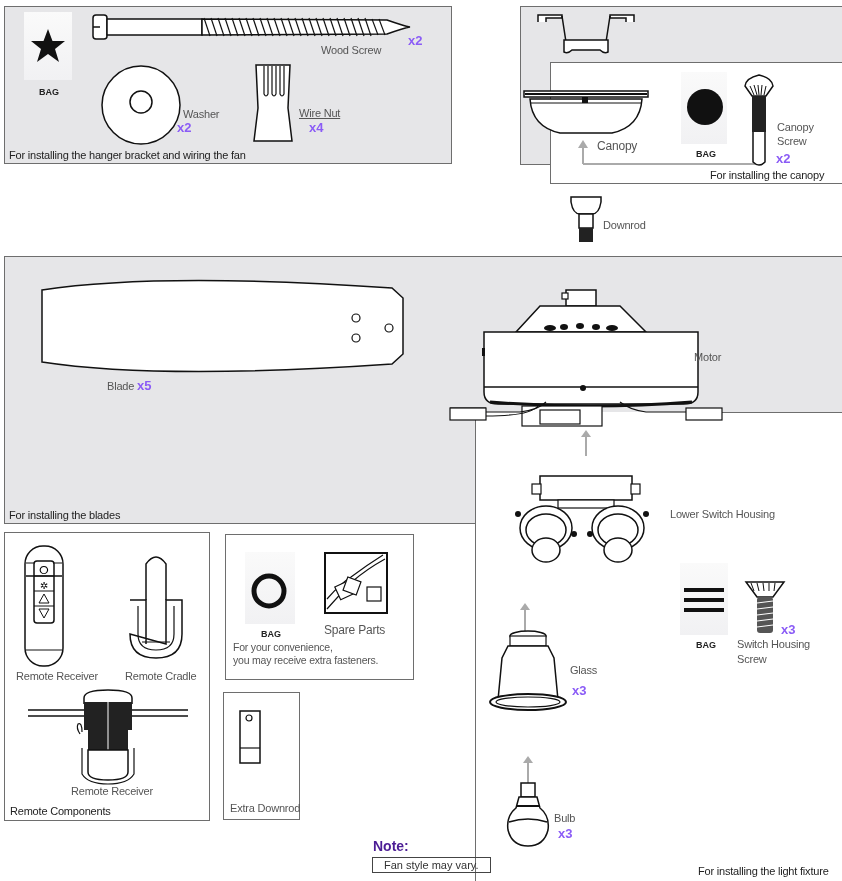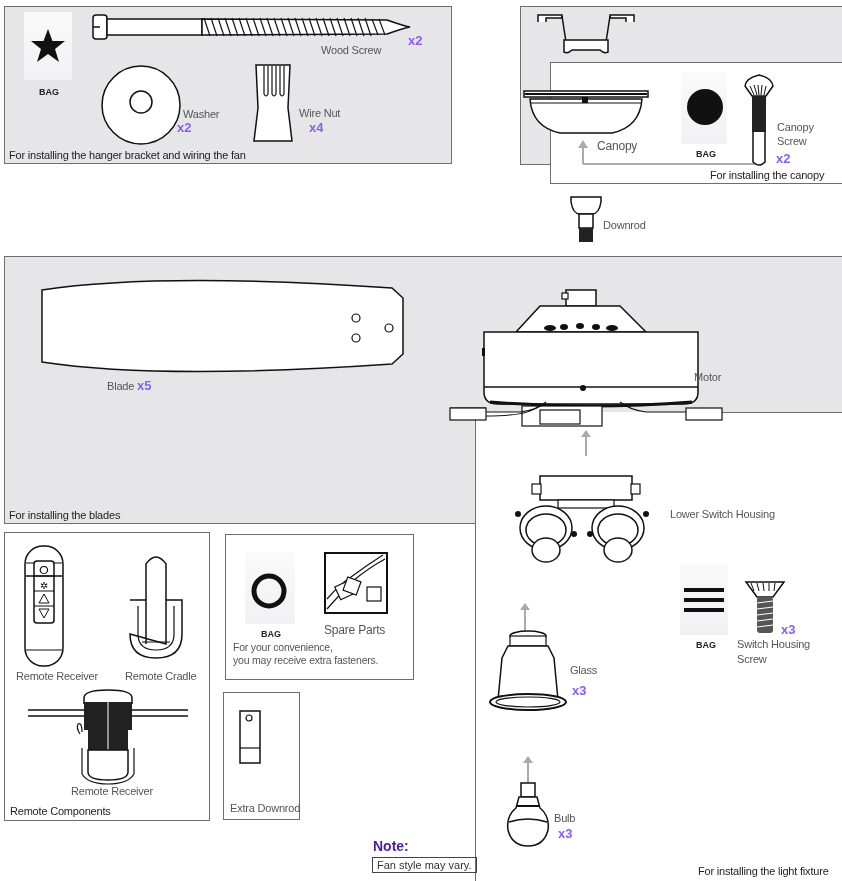--- a/index.html
+++ b/index.html
@@ -8,21 +8,21 @@
   .panel{position:absolute;box-sizing:border-box;border:1px solid #6e6e6e;}
   .gray{background:#e6e6e8;}
   .white{background:#ffffff;}
   .lbl{position:absolute;font-size:11px;color:#555;white-space:nowrap;font-stretch:condensed;letter-spacing:-0.2px;}
   .qty{position:absolute;font-size:13px;font-weight:bold;color:#8b5cf6;white-space:nowrap;}
   .cap{position:absolute;font-size:11px;font-weight:normal;color:#222;white-space:nowrap;letter-spacing:-0.2px;}
   .bagtxt{position:absolute;font-size:9px;font-weight:bold;color:#222;}
   .bag{position:absolute;background:linear-gradient(#fafafa,#f1f1f3);}
   svg{position:absolute;overflow:visible;}
   .note-title{position:absolute;font-size:14px;font-weight:bold;color:#4c1d95;}
-  .note-box{position:absolute;border:1px solid #444;font-size:11px;color:#333;padding:1px 4px;white-space:nowrap;}
+  .note-box{position:absolute;border:1px solid #444;font-size:11px;color:#333;padding:1px 11px;white-space:nowrap;}
 </style>
 </head>
 <body>
 
 <div class="panel gray" style="left:4px;top:6px;width:448px;height:158px;"></div>
 
 <div class="bag" style="left:24px;top:12px;width:48px;height:68px;"></div>
 <svg style="left:30px;top:28px;" width="36" height="36" viewBox="0 0 36 36">
   <polygon points="18,1 22.5,13 35,13 25,21 29,34 18,26 7,34 11,21 1,13 13.5,13" fill="#111"></polygon>
 </svg>
@@ -73,21 +73,21 @@
 <div class="qty" style="left:177px;top:120px;">x2</div>
 
 <svg style="left:252px;top:64px;" width="42" height="78" viewBox="0 0 42 78">
   <path d="M4,1 L38,1 L36,44 L40,77 L2,77 L6,44 Z" fill="#fff" stroke="#111" stroke-width="1.5"></path>
   <g fill="none" stroke="#111" stroke-width="1.2">
     <path d="M12,2 L12,30 Q14,34 16,30 L16,2"></path>
     <path d="M20,2 L20,30 Q22,34 24,30 L24,2"></path>
     <path d="M28,2 L28,30 Q30,34 32,30 L32,2"></path>
   </g>
 </svg>
-<div class="lbl" style="left:299px;top:107px;">Wire Nut</div>
+<div class="lbl" style="left:299px;top:107px;text-decoration:underline;">Wire Nut</div>
 <div class="qty" style="left:309px;top:120px;">x4</div>
 
 <div class="cap" style="left:9px;top:149px;">For installing the hanger bracket and wiring the fan</div>
 
 <div class="panel gray" style="left:520px;top:6px;width:322px;height:159px;border-right:none;"></div>
 
 <svg style="left:536px;top:14px;" width="100" height="42" viewBox="0 0 100 42">
   <path d="M2,8 L2,1 L26,1 L26,4 L10,4 L10,8" fill="#fff" stroke="#111" stroke-width="1.5"></path>
   <path d="M98,8 L98,1 L74,1 L74,4 L90,4 L90,8" fill="#fff" stroke="#111" stroke-width="1.5"></path>
   <path d="M26,2 L30,28 L70,28 L74,2" fill="none" stroke="#111" stroke-width="1.5"></path>
@@ -173,21 +173,21 @@
   <rect x="32" y="62" width="3" height="8" fill="#111"></rect>
   <path d="M40,116 Q141,124 242,116" stroke="#111" stroke-width="3" fill="none"></path>
   <rect x="72" y="120" width="80" height="20" fill="#fff" stroke="#111" stroke-width="1.2"></rect>
   <rect x="90" y="124" width="40" height="14" fill="#fff" stroke="#111" stroke-width="1.2"></rect>
   <path d="M0,122 L36,122 M36,130 Q80,130 88,120" stroke="#111" stroke-width="1.2" fill="none"></path>
   <rect x="0" y="122" width="36" height="12" fill="#fff" stroke="#111" stroke-width="1.2"></rect>
   <path d="M36,126 L70,126 Q88,124 96,116" stroke="#111" stroke-width="1.2" fill="none"></path>
   <path d="M236,126 L196,126 Q180,124 170,116" stroke="#111" stroke-width="1.2" fill="none"></path>
   <rect x="236" y="122" width="36" height="12" fill="#fff" stroke="#111" stroke-width="1.2"></rect>
 </svg>
-<div class="lbl" style="left:694px;top:351px;margin-top:20px;">Motor</div>
+<div class="lbl" style="left:694px;top:351px;">Motor</div>
 
 <svg style="left:581px;top:430px;" width="10" height="26" viewBox="0 0 10 26">
   <line x1="5" y1="4" x2="5" y2="26" stroke="#aaa" stroke-width="2"></line>
   <polygon points="0,7 5,0 10,7" fill="#aaa"></polygon>
 </svg>
 
 <svg style="left:514px;top:474px;" width="136" height="96" viewBox="0 0 136 96">
   <rect x="26" y="2" width="92" height="24" fill="#fff" stroke="#111" stroke-width="1.5"></rect>
   <rect x="18" y="10" width="9" height="10" fill="#fff" stroke="#111" stroke-width="1.2"></rect>
   <rect x="117" y="10" width="9" height="10" fill="#fff" stroke="#111" stroke-width="1.2"></rect>

